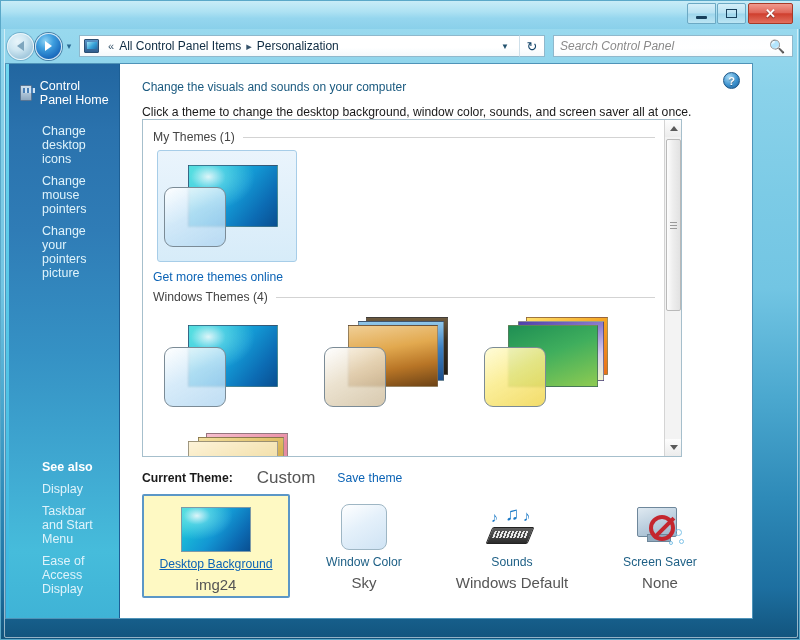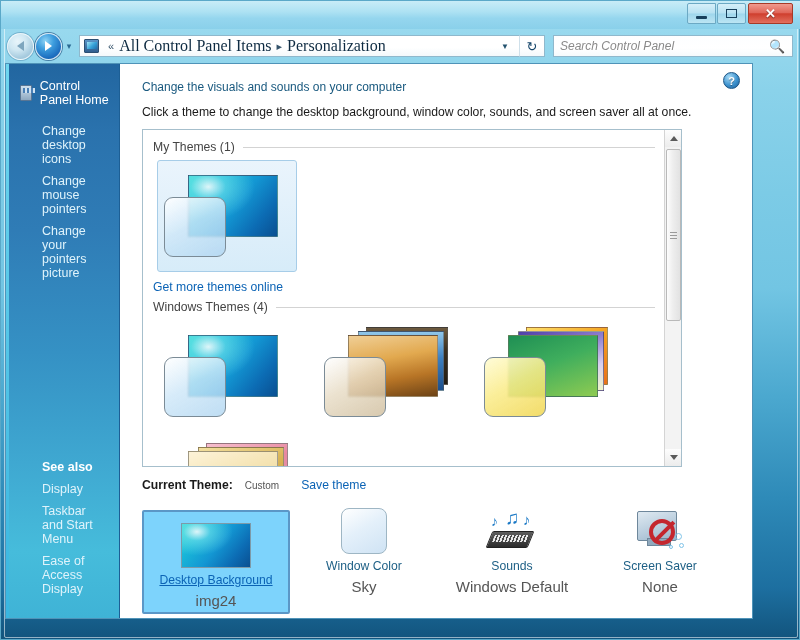--- a/index.html
+++ b/index.html
@@ -81,21 +81,21 @@
     max-width:440px;
   }
   #cp-icon {
     width:15px;height:14px;margin-right:4px; position:relative;
     background:linear-gradient(180deg,#5a94c6,#2f5e8e);
     border-radius:1px; border:1px solid #2b4f73;
   }
   #cp-icon::after{ content:""; position:absolute; left:2px; top:2px; width:10px; height:7px;
      background:linear-gradient(135deg,#9fe3f5,#37a2d8 55%,#1f6fae);}
   .crumb-sep { color:#35536b; margin:0 5px; font-size:11px; }
-  .crumb { color:#0e2b42; font-size:16px; white-space:nowrap;font-family:Liberation Serif, serif; }
+  .crumb { color:#0e2b42; font-size:12px; white-space:nowrap; }
   #crumb-chev { margin-left:auto; color:#24536f; font-size:8px; padding:0 6px 0 10px; }
 
   #refresh-btn {
     width:26px; height:22px;
     background:linear-gradient(180deg,#ffffff 0%,#ffffff 58%,#f3f8fb 100%);
     border:1px solid #8fb8cc; border-left:1px solid #cfe0ea;
     display:flex; align-items:center; justify-content:center;
     color:#16466b; font-size:13px; margin-right:8px;
   }
   #search-box {
@@ -148,21 +148,21 @@
   
   #main { flex:1; position:relative; background:#fff; padding:16px 18px 0 22px; }
   #help-icon {
     position:absolute; right:12px; top:8px; width:17px; height:17px; border-radius:50%;
     background:radial-gradient(circle at 35% 28%,#a9dcf7,#3e93cf 55%,#1f5f98);
     border:1px solid #1c5585; color:#fff; font-size:11px; font-weight:bold;
     display:flex; align-items:center; justify-content:center;
     text-shadow:0 1px 1px rgba(0,0,0,.4);
   }
   #main-title { color:#19597f; font-size:12px; margin-bottom:11px; font-weight:normal; }
-  #main-sub { color:#1a1a1a; font-size:12.2px; margin-bottom:10px; }
+  #main-sub { color:#1a1a1a; font-size:12.2px; }
 
   
   #themes-panel {
     position:relative; width:540px; height:338px;
     border:1px solid #a6bfcc; background:#fff; overflow:hidden;
   }
   #themes-scrollarea { position:absolute; left:0; top:0; width:522px; height:100%; padding:8px 10px 0 10px; }
   .group-head { display:flex; align-items:center; margin:2px 0 6px 0; }
   .group-label { color:#444; font-size:12.2px; white-space:nowrap; padding-right:8px; }
   .group-rule { flex:1; height:1px; background:#d3d3d3; }
@@ -225,31 +225,31 @@
     border:1px solid #b9b9b9; border-radius:2px;
     display:flex; align-items:center; justify-content:center;
   }
   #sb-grip { width:7px; height:7px;
     background:repeating-linear-gradient(180deg,#9a9a9a 0 1px,transparent 1px 3px); }
   #sb-down { position:absolute; bottom:0; left:0; }
 
   
   #current-row { display:flex; align-items:center; margin:11px 0 6px 0; }
   #ct-label { color:#1a1a1a; font-weight:bold; font-size:12.2px; }
-  #ct-value { color:#555; font-size:10px; margin-left:12px; }
+  #ct-value { color:#555; font-size:17px; margin-left:24px; }
   #save-theme { margin-left:22px; }
 
   
   #settings-strip { display:flex; height:104px; }
   .set-cell {
     width:148px; height:100%;
     display:flex; flex-direction:column; align-items:center; justify-content:flex-start;
     padding-top:7px; position:relative;
   }
-  .set-cell.selected { border:2px solid #5b97c7; background:#7dd3fc; border-radius:2px;margin-top:12px; }
+  .set-cell.selected { border:2px solid #5b97c7; background:#fef9c3; border-radius:2px; }
   .set-icon { height:52px; display:flex; align-items:center; justify-content:center; }
   .set-title { font-size:12.2px; margin-top:2px; }
   .set-title.link { color:#0b63b5; text-decoration:underline; }
   .set-title.plain { color:#1d5f85; }
   .set-sub { font-size:15px; color:#555; margin-top:5px; }
 
   
   #dbg-thumb { width:70px; height:45px; border:1px solid #7d9aa8; }
   
   #wincolor-swatch {

